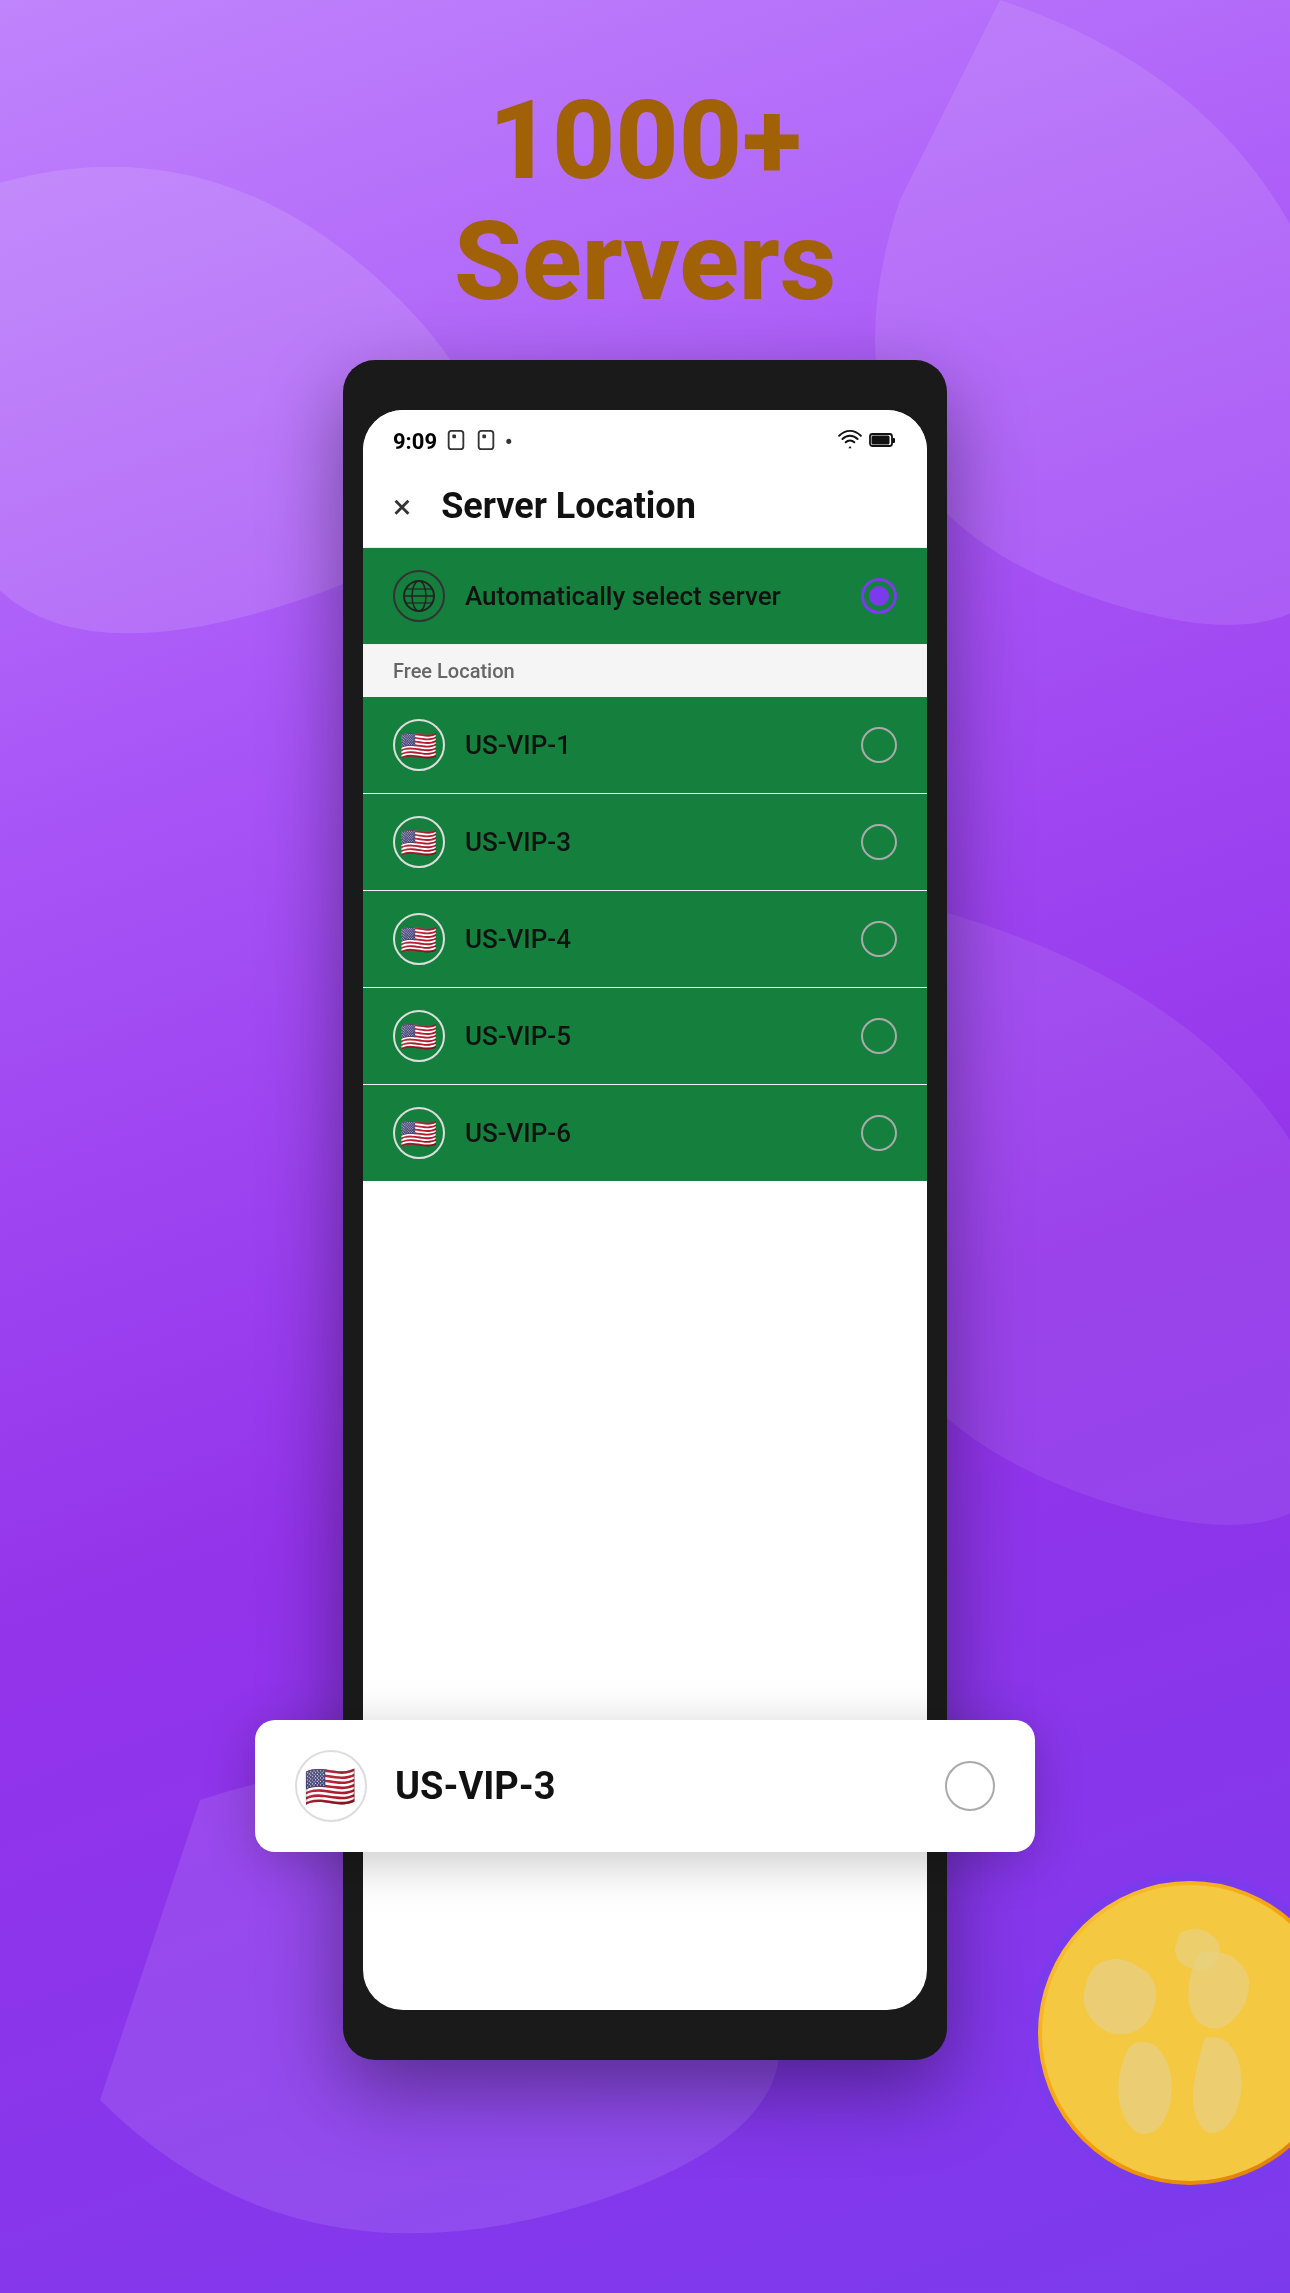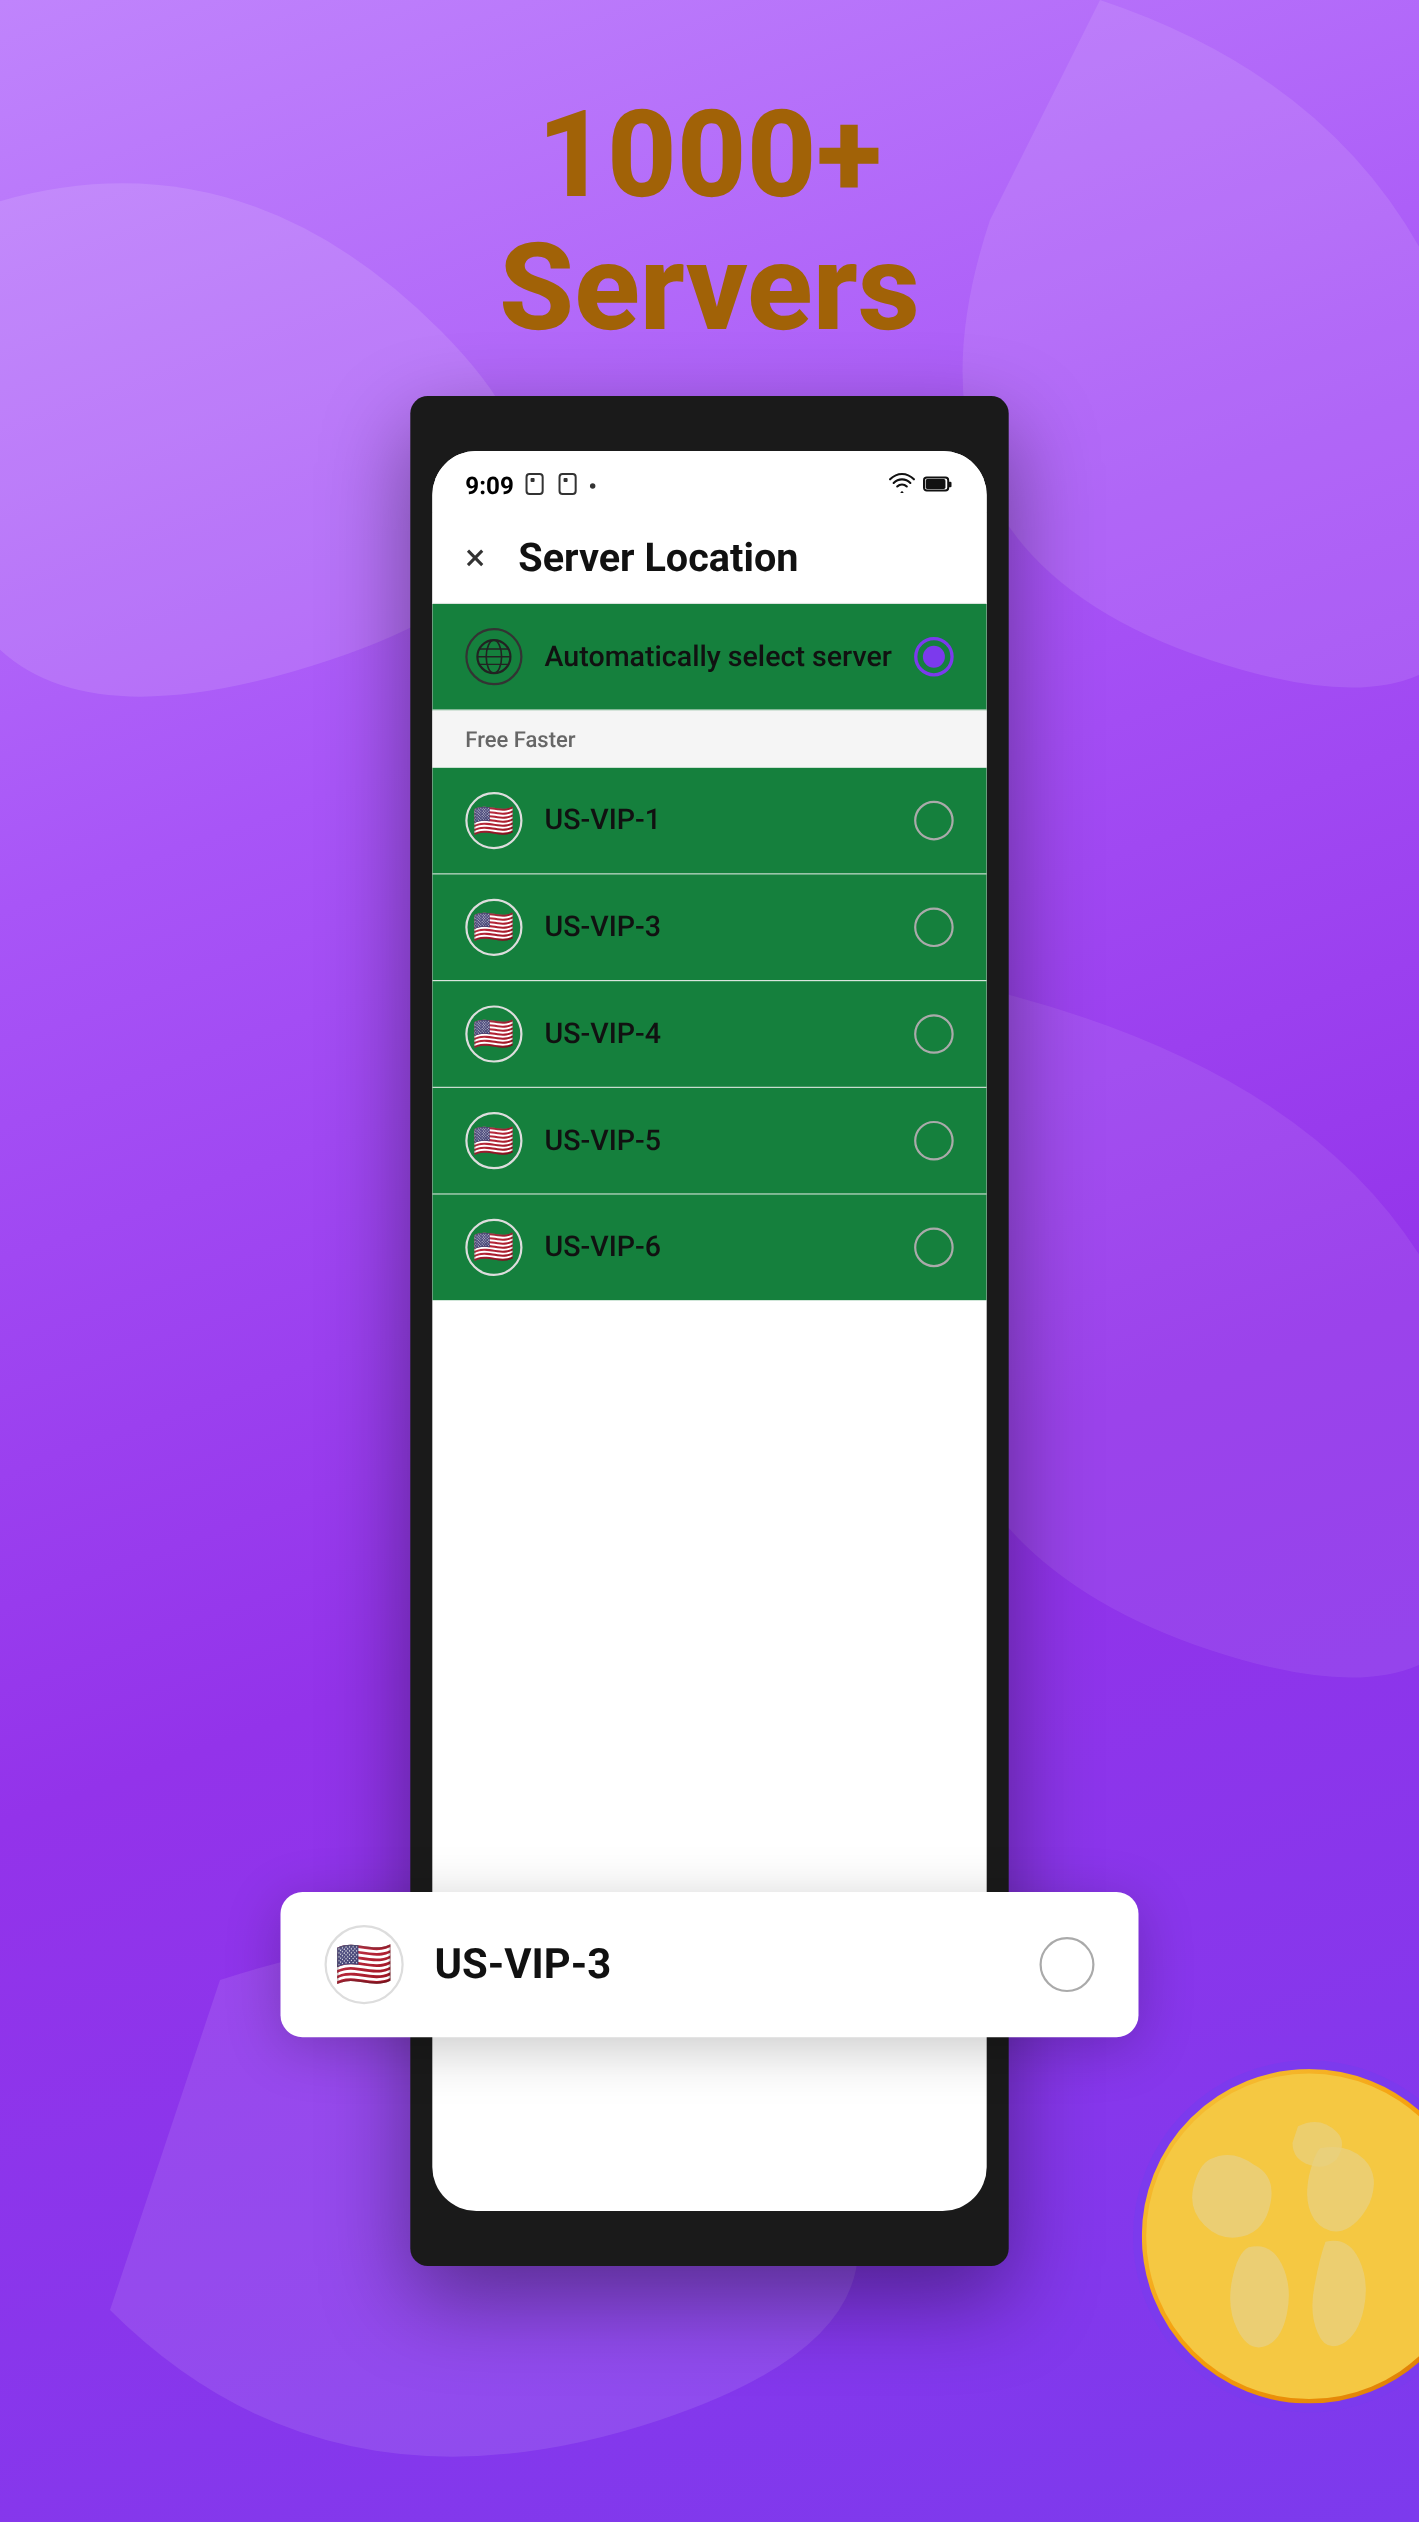--- a/index.html
+++ b/index.html
@@ -37,24 +37,24 @@
       line-height: 1.1;
       z-index: 2;
     }
 
     
     .phone-frame {
       position: absolute;
       top: 360px;
       left: 50%;
       transform: translateX(-50%);
-      width: 544px;
+      width: 604px;
       height: 1700px;
       background: #1a1a1a;
-      border-radius: 16px;
+      border-radius: 32px;
       z-index: 3;
       overflow: hidden;
       box-shadow: 0 30px 80px rgba(0,0,0,0.4);
     }
 
     .phone-screen {
       position: absolute;
       top: 50px;
       left: 20px;
       right: 20px;
@@ -321,21 +321,21 @@
           <line x1="2" y1="17" x2="32" y2="17" stroke="#222" stroke-width="1.5"></line>
           <line x1="4" y1="10" x2="30" y2="10" stroke="#222" stroke-width="1.2"></line>
           <line x1="4" y1="24" x2="30" y2="24" stroke="#222" stroke-width="1.2"></line>
         </svg>
       </div>
       <span class="server-name">Automatically select server</span>
       <div class="radio-selected"></div>
     </div>
 
     <div class="section-header">
-      <span>Free Faster</span>
+      <span>Free Location</span>
     </div>
 
     <div class="server-item">
       <div class="flag-circle">🇺🇸</div>
       <span class="server-name">US-VIP-1</span>
       <div class="radio-unselected"></div>
     </div>
 
     <div class="server-item">
       <div class="flag-circle">🇺🇸</div>

